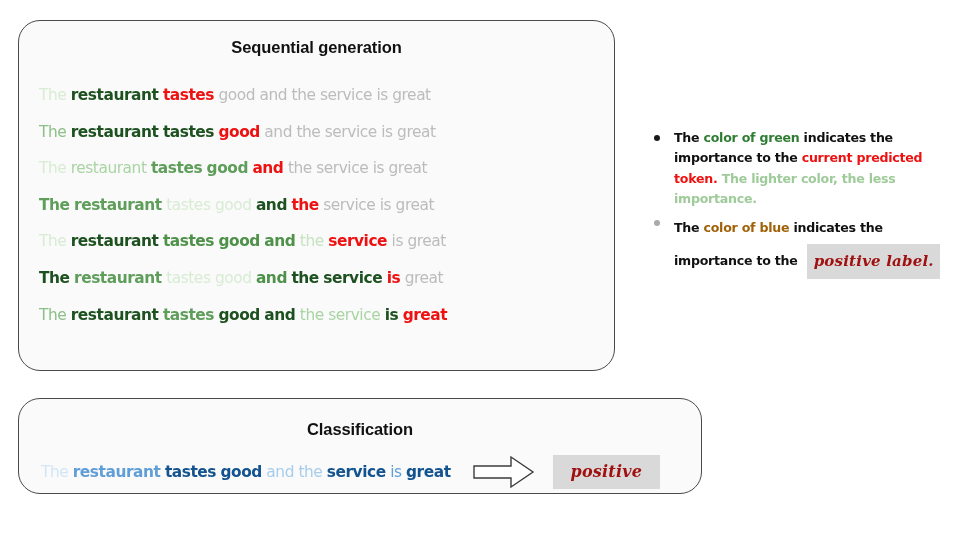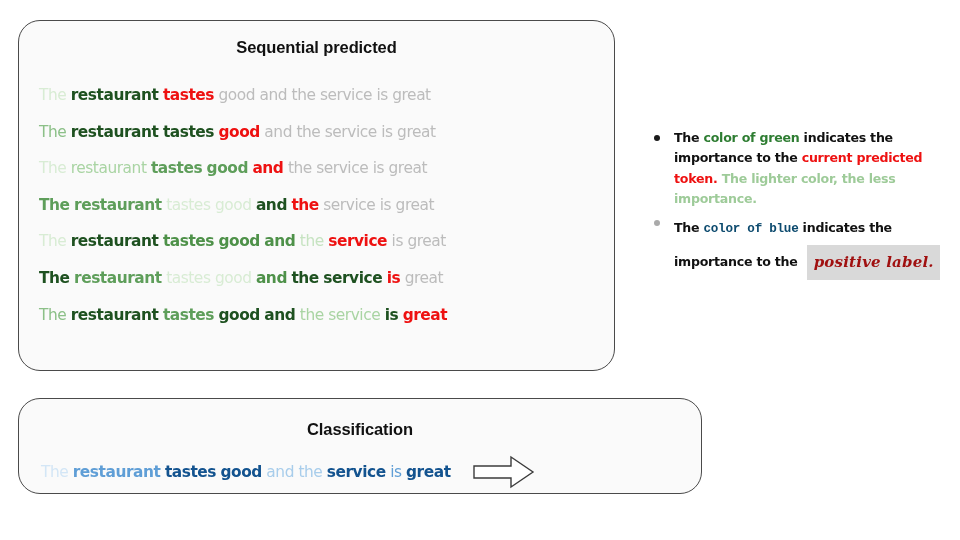--- a/index.html
+++ b/index.html
@@ -121,40 +121,41 @@
     border-radius: 50%;
     background: #1a1a1a;
   }
   .legend-item.muted .bullet { background: #aaaaaa; }
   #legend-item-3 { line-height: 30px; }
 </style>
 </head>
 <body>
 
 <div class="card" id="card-seq">
-  <div class="card-title">Sequential predicted</div>
+  <div class="card-title">Sequential generation</div>
   <div class="lines" id="seq-lines">
       <div class="token-line"><span class="tk" style="color: rgb(216, 236, 212);">The</span> <span class="tk b" style="color: rgb(30, 81, 32);">restaurant</span> <span class="tk b" style="color: rgb(238, 17, 17);">tastes</span> <span class="tk" style="color: rgb(188, 188, 188);">good</span> <span class="tk" style="color: rgb(188, 188, 188);">and</span> <span class="tk" style="color: rgb(188, 188, 188);">the</span> <span class="tk" style="color: rgb(188, 188, 188);">service</span> <span class="tk" style="color: rgb(188, 188, 188);">is</span> <span class="tk" style="color: rgb(188, 188, 188);">great</span></div>
       <div class="token-line"><span class="tk" style="color: rgb(140, 192, 136);">The</span> <span class="tk b" style="color: rgb(30, 81, 32);">restaurant</span> <span class="tk b" style="color: rgb(30, 81, 32);">tastes</span> <span class="tk b" style="color: rgb(238, 17, 17);">good</span> <span class="tk" style="color: rgb(188, 188, 188);">and</span> <span class="tk" style="color: rgb(188, 188, 188);">the</span> <span class="tk" style="color: rgb(188, 188, 188);">service</span> <span class="tk" style="color: rgb(188, 188, 188);">is</span> <span class="tk" style="color: rgb(188, 188, 188);">great</span></div>
       <div class="token-line"><span class="tk" style="color: rgb(216, 236, 212);">The</span> <span class="tk" style="color: rgb(169, 212, 163);">restaurant</span> <span class="tk b" style="color: rgb(94, 158, 90);">tastes</span> <span class="tk b" style="color: rgb(94, 158, 90);">good</span> <span class="tk b" style="color: rgb(238, 17, 17);">and</span> <span class="tk" style="color: rgb(188, 188, 188);">the</span> <span class="tk" style="color: rgb(188, 188, 188);">service</span> <span class="tk" style="color: rgb(188, 188, 188);">is</span> <span class="tk" style="color: rgb(188, 188, 188);">great</span></div>
       <div class="token-line"><span class="tk b" style="color: rgb(94, 158, 90);">The</span> <span class="tk b" style="color: rgb(94, 158, 90);">restaurant</span> <span class="tk" style="color: rgb(216, 236, 212);">tastes</span> <span class="tk" style="color: rgb(216, 236, 212);">good</span> <span class="tk b" style="color: rgb(30, 81, 32);">and</span> <span class="tk b" style="color: rgb(238, 17, 17);">the</span> <span class="tk" style="color: rgb(188, 188, 188);">service</span> <span class="tk" style="color: rgb(188, 188, 188);">is</span> <span class="tk" style="color: rgb(188, 188, 188);">great</span></div>
       <div class="token-line"><span class="tk" style="color: rgb(216, 236, 212);">The</span> <span class="tk b" style="color: rgb(30, 81, 32);">restaurant</span> <span class="tk b" style="color: rgb(78, 145, 73);">tastes</span> <span class="tk b" style="color: rgb(78, 145, 73);">good</span> <span class="tk b" style="color: rgb(78, 145, 73);">and</span> <span class="tk" style="color: rgb(198, 227, 193);">the</span> <span class="tk b" style="color: rgb(238, 17, 17);">service</span> <span class="tk" style="color: rgb(188, 188, 188);">is</span> <span class="tk" style="color: rgb(188, 188, 188);">great</span></div>
       <div class="token-line"><span class="tk b" style="color: rgb(30, 81, 32);">The</span> <span class="tk b" style="color: rgb(94, 158, 90);">restaurant</span> <span class="tk" style="color: rgb(216, 236, 212);">tastes</span> <span class="tk" style="color: rgb(216, 236, 212);">good</span> <span class="tk b" style="color: rgb(78, 145, 73);">and</span> <span class="tk b" style="color: rgb(30, 81, 32);">the</span> <span class="tk b" style="color: rgb(30, 81, 32);">service</span> <span class="tk b" style="color: rgb(238, 17, 17);">is</span> <span class="tk" style="color: rgb(188, 188, 188);">great</span></div>
       <div class="token-line"><span class="tk" style="color: rgb(140, 192, 136);">The</span> <span class="tk b" style="color: rgb(30, 81, 32);">restaurant</span> <span class="tk b" style="color: rgb(94, 158, 90);">tastes</span> <span class="tk b" style="color: rgb(30, 81, 32);">good</span> <span class="tk b" style="color: rgb(30, 81, 32);">and</span> <span class="tk" style="color: rgb(169, 212, 163);">the</span> <span class="tk" style="color: rgb(169, 212, 163);">service</span> <span class="tk b" style="color: rgb(30, 81, 32);">is</span> <span class="tk b" style="color: rgb(238, 17, 17);">great</span></div>
     </div>
 </div>
 
 <div class="card" id="card-cls">
   <div class="card-title">Classification</div>
   <div id="cls-line">
     <span id="cls-tokens"><span class="tk" style="color: rgb(211, 230, 246);">The</span> <span class="tk b" style="color: rgb(95, 158, 214);">restaurant</span> <span class="tk b" style="color: rgb(19, 83, 143);">tastes</span> <span class="tk b" style="color: rgb(19, 83, 143);">good</span> <span class="tk" style="color: rgb(168, 205, 235);">and</span> <span class="tk" style="color: rgb(168, 205, 235);">the</span> <span class="tk b" style="color: rgb(19, 83, 143);">service</span> <span class="tk" style="color: rgb(95, 158, 214);">is</span> <span class="tk b" style="color: rgb(19, 83, 143);">great</span></span>
     <span class="arrow-wrap">
       <svg width="62" height="34" viewBox="0 0 62 34" aria-hidden="true">
         <polygon points="1,11 38,11 38,2 60,17 38,32 38,23 1,23" fill="#ffffff" stroke="#3c3c3c" stroke-width="1.4" stroke-linejoin="miter"></polygon>
       </svg>
     </span>
+    <span class="label-chip" id="cls-label">positive</span>
   </div>
 </div>
 
 <div id="legend">
     <div class="legend-item" id="legend-item-1"><span class="bullet"></span><span style="color: rgb(17, 17, 17);">The </span><span style="color: rgb(46, 125, 50);">color of green</span><span style="color: rgb(17, 17, 17);"> indicates the importance to the </span><span style="color: rgb(238, 17, 17);">current predicted token.</span><span style="color: rgb(158, 203, 153);"> The lighter color, the less importance.</span></div>
-    <div class="legend-item muted" id="legend-item-3"><span class="bullet"></span><span style="color: rgb(17, 17, 17);">The </span><span style="color: #0c4a6e; font-family: Liberation Mono, monospace;">color of blue</span><span style="color: rgb(17, 17, 17);"> indicates the importance to the </span><span class="label-chip" id="legend-label">positive label.</span></div>
+    <div class="legend-item muted" id="legend-item-3"><span class="bullet"></span><span style="color: rgb(17, 17, 17);">The </span><span style="color: #a16207;">color of blue</span><span style="color: rgb(17, 17, 17);"> indicates the importance to the </span><span class="label-chip" id="legend-label">positive label.</span></div>
   </div>
 
 </body></html>

